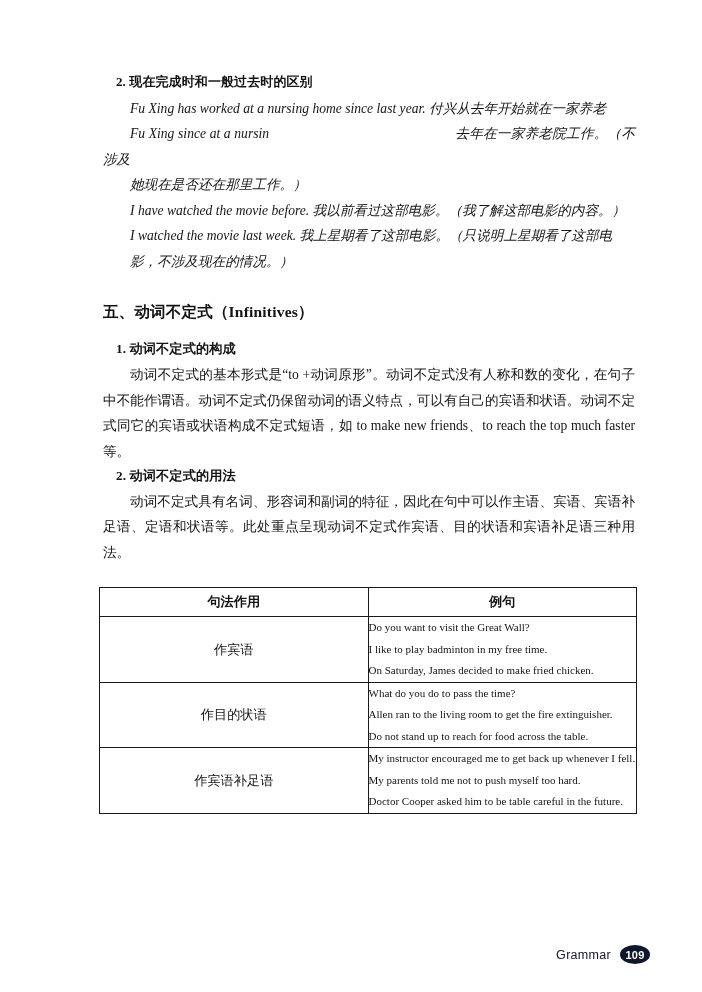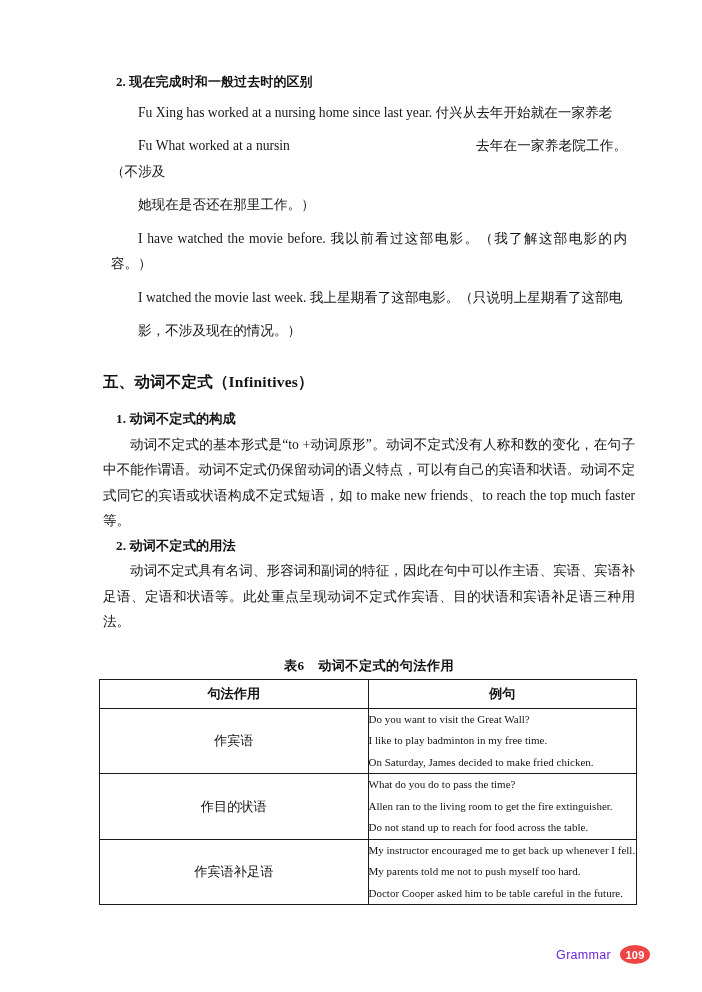--- a/index.html
+++ b/index.html
@@ -60,24 +60,25 @@
     line-height: 25.5px;
     margin: 0;
     text-align: justify;
     text-justify: inter-ideograph;
     text-indent: 27px;
   }
 
   .example {
     font-size: 13.6px;
     line-height: 25.5px;
-    margin: 8px;
+    margin: 0;
     text-indent: 27px;
     text-align: justify;
     text-justify: inter-ideograph;
+    font-style: italic;
   }
 
   
   .gap {
     display: inline-block;
     width: 186px;
   }
 
   
   .table-wrap {
@@ -125,25 +126,25 @@
     position: absolute;
     right: 52px;
     bottom: 28px;
     display: flex;
     align-items: center;
     gap: 9px;
   }
   .footer-label {
     font-family: "Liberation Sans", "DejaVu Sans", sans-serif;
     font-size: 12.5px;
-    color: #6d28d9;
+    color: #0f172a;
     letter-spacing: 0.3px;
   }
   .page-badge {
-    background: #ef4444;
+    background: #0f172a;
     color: #ffffff;
     font-family: "Liberation Sans", "DejaVu Sans", sans-serif;
     font-size: 11px;
     font-weight: bold;
     width: 30px;
     height: 19px;
     border-radius: 50%;
     display: flex;
     align-items: center;
     justify-content: center;
@@ -157,21 +158,21 @@
   <div class="content">
 
     <h3 class="h-num">2. 现在完成时和一般过去时的区别</h3>
 
 
     <p class="example">
       <span>Fu Xing has worked at a nursing home since last year. 付兴从去年开始就在一家养老</span>
     </p>
 
     <p class="example">
-      <span>Fu What worked at a nursin</span><span class="gap"></span><span>去年在一家养老院工作。（不涉及</span>
+      <span>Fu Xing since at a nursin</span><span class="gap"></span><span>去年在一家养老院工作。（不涉及</span>
     </p>
     <p class="example noindent">
       <span>她现在是否还在那里工作。）</span>
     </p>
 
     <p class="example">
       <span>I have watched the movie before. 我以前看过这部电影。（我了解这部电影的内容。）</span>
     </p>
 
     <p class="example">
@@ -183,21 +184,20 @@
 
     <h2 class="h-section">五、动词不定式（Infinitives）</h2>
 
     <h3 class="h-sub">1. 动词不定式的构成</h3>
     <p class="para">动词不定式的基本形式是“to +动词原形”。动词不定式没有人称和数的变化，在句子中不能作谓语。动词不定式仍保留动词的语义特点，可以有自己的宾语和状语。动词不定式同它的宾语或状语构成不定式短语，如 to make new friends、to reach the top much faster 等。</p>
 
     <h3 class="h-sub" style="margin-top:2px;">2. 动词不定式的用法</h3>
     <p class="para">动词不定式具有名词、形容词和副词的特征，因此在句中可以作主语、宾语、宾语补足语、定语和状语等。此处重点呈现动词不定式作宾语、目的状语和宾语补足语三种用法。</p>
 
     <div class="table-wrap">
-      <div class="table-caption">表6　动词不定式的句法作用</div>
 
       <table class="syntax">
         <thead>
           <tr>
             <th>句法作用</th>
             <th>例句</th>
           </tr>
         </thead>
         <tbody>
           <tr>

